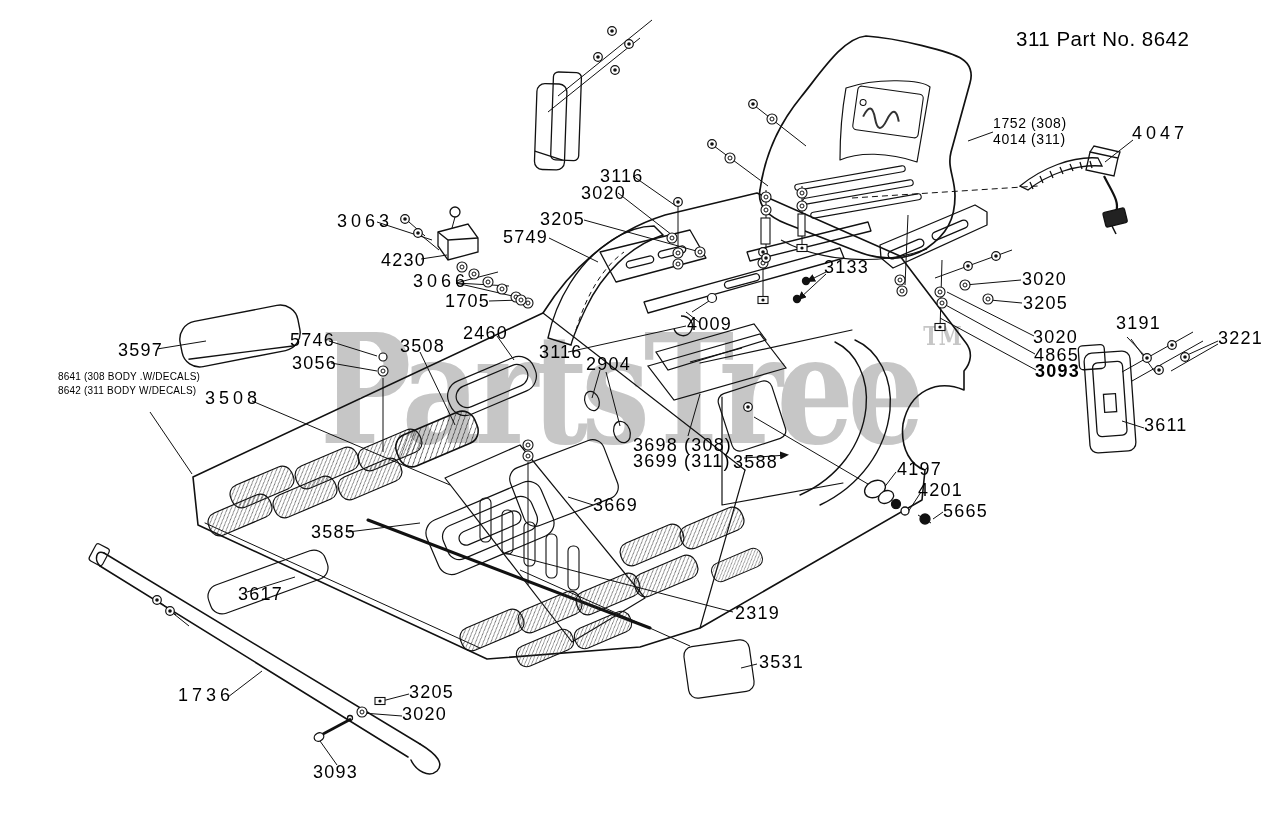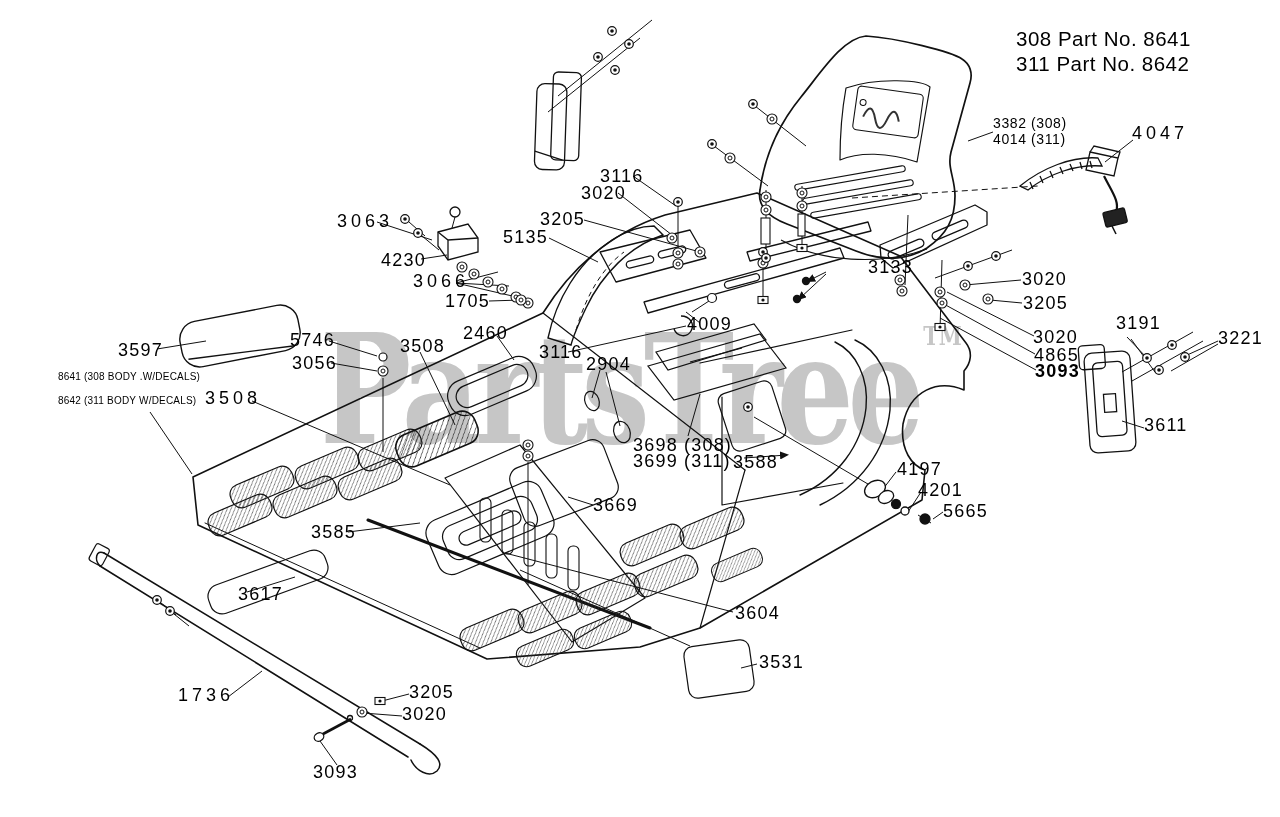--- a/index.html
+++ b/index.html
@@ -370,62 +370,61 @@
         <ellipse cx="319" cy="737" rx="5" ry="4" transform="rotate(-30 319 737)" fill="#fff"></ellipse>
         <path d="M323,734 L351,719" stroke-width="2.6"></path>
         <circle cx="350" cy="718" r="2.5"></circle>
       </g>
       <use href="#bolt" x="157" y="600"></use>
         <use href="#bolt" x="170" y="611"></use>
     </g>
   </svg>
 
   <div class="hdr" style="left:1016px;top:26px;">
-    <div>308 Part No. 8641</div>
     <div>311 Part No. 8642</div>
   </div>
 
   <div class="co sp" style="left:337px;top:212px">3063</div>
   <div class="co" style="left:381px;top:251px">4230</div>
   <div class="co sp" style="left:413px;top:272px">3066</div>
   <div class="co" style="left:445px;top:292px">1705</div>
   <div class="co" style="left:600px;top:167px">3116</div>
   <div class="co" style="left:581px;top:184px">3020</div>
   <div class="co" style="left:540px;top:210px">3205</div>
-  <div class="co" style="left:503px;top:228px">5135</div>
+  <div class="co" style="left:503px;top:228px">5749</div>
   <div class="co" style="left:463px;top:324px">2460</div>
   <div class="co" style="left:539px;top:343px">3116</div>
   <div class="co" style="left:586px;top:355px">2904</div>
   <div class="co" style="left:687px;top:315px">4009</div>
   <div class="co" style="left:633px;top:436px">3698 (308)</div>
   <div class="co" style="left:633px;top:452px">3699 (311)</div>
   <div class="co" style="left:733px;top:453px">3588</div>
   <div class="co" style="left:400px;top:337px">3508</div>
   <div class="co" style="left:290px;top:331px">5746</div>
   <div class="co" style="left:292px;top:354px">3056</div>
   <div class="co" style="left:118px;top:341px">3597</div>
   <div class="co sm" style="left:30px;top:372px">8641 (308 BODY .W/DECALS)</div>
-  <div class="co sm" style="left:30px;top:396px">8642 (311 BODY W/DECALS)</div>
+  <div class="co sm" style="left:30px;top:386px">8642 (311 BODY W/DECALS)</div>
   <div class="co sp" style="left:205px;top:389px">3508</div>
-  <div class="co sm2" style="left:993px;top:116px">3382 (308)</div>
+  <div class="co sm2" style="left:993px;top:116px">1752 (308)</div>
   <div class="co sm2" style="left:993px;top:132px">4014 (311)</div>
   <div class="co sp" style="left:1132px;top:124px">4047</div>
-  <div class="co" style="left:868px;top:258px">3133</div>
+  <div class="co" style="left:824px;top:258px">3133</div>
   <div class="co" style="left:1022px;top:270px">3020</div>
   <div class="co" style="left:1023px;top:294px">3205</div>
   <div class="co" style="left:1033px;top:328px">3020</div>
   <div class="co" style="left:1034px;top:346px">4865</div>
   <div class="co b" style="left:1035px;top:362px">3093</div>
   <div class="co" style="left:1116px;top:314px">3191</div>
   <div class="co" style="left:1218px;top:329px">3221</div>
   <div class="co" style="left:1144px;top:416px">3611</div>
   <div class="co" style="left:593px;top:496px">3669</div>
   <div class="co" style="left:311px;top:523px">3585</div>
   <div class="co" style="left:238px;top:585px">3617</div>
-  <div class="co" style="left:735px;top:604px">3604</div>
+  <div class="co" style="left:735px;top:604px">2319</div>
   <div class="co" style="left:759px;top:653px">3531</div>
   <div class="co" style="left:897px;top:460px">4197</div>
   <div class="co" style="left:918px;top:481px">4201</div>
   <div class="co" style="left:943px;top:502px">5665</div>
   <div class="co sp" style="left:178px;top:686px">1736</div>
   <div class="co" style="left:409px;top:683px">3205</div>
   <div class="co" style="left:402px;top:705px">3020</div>
   <div class="co" style="left:313px;top:763px">3093</div>
 
 </div>

